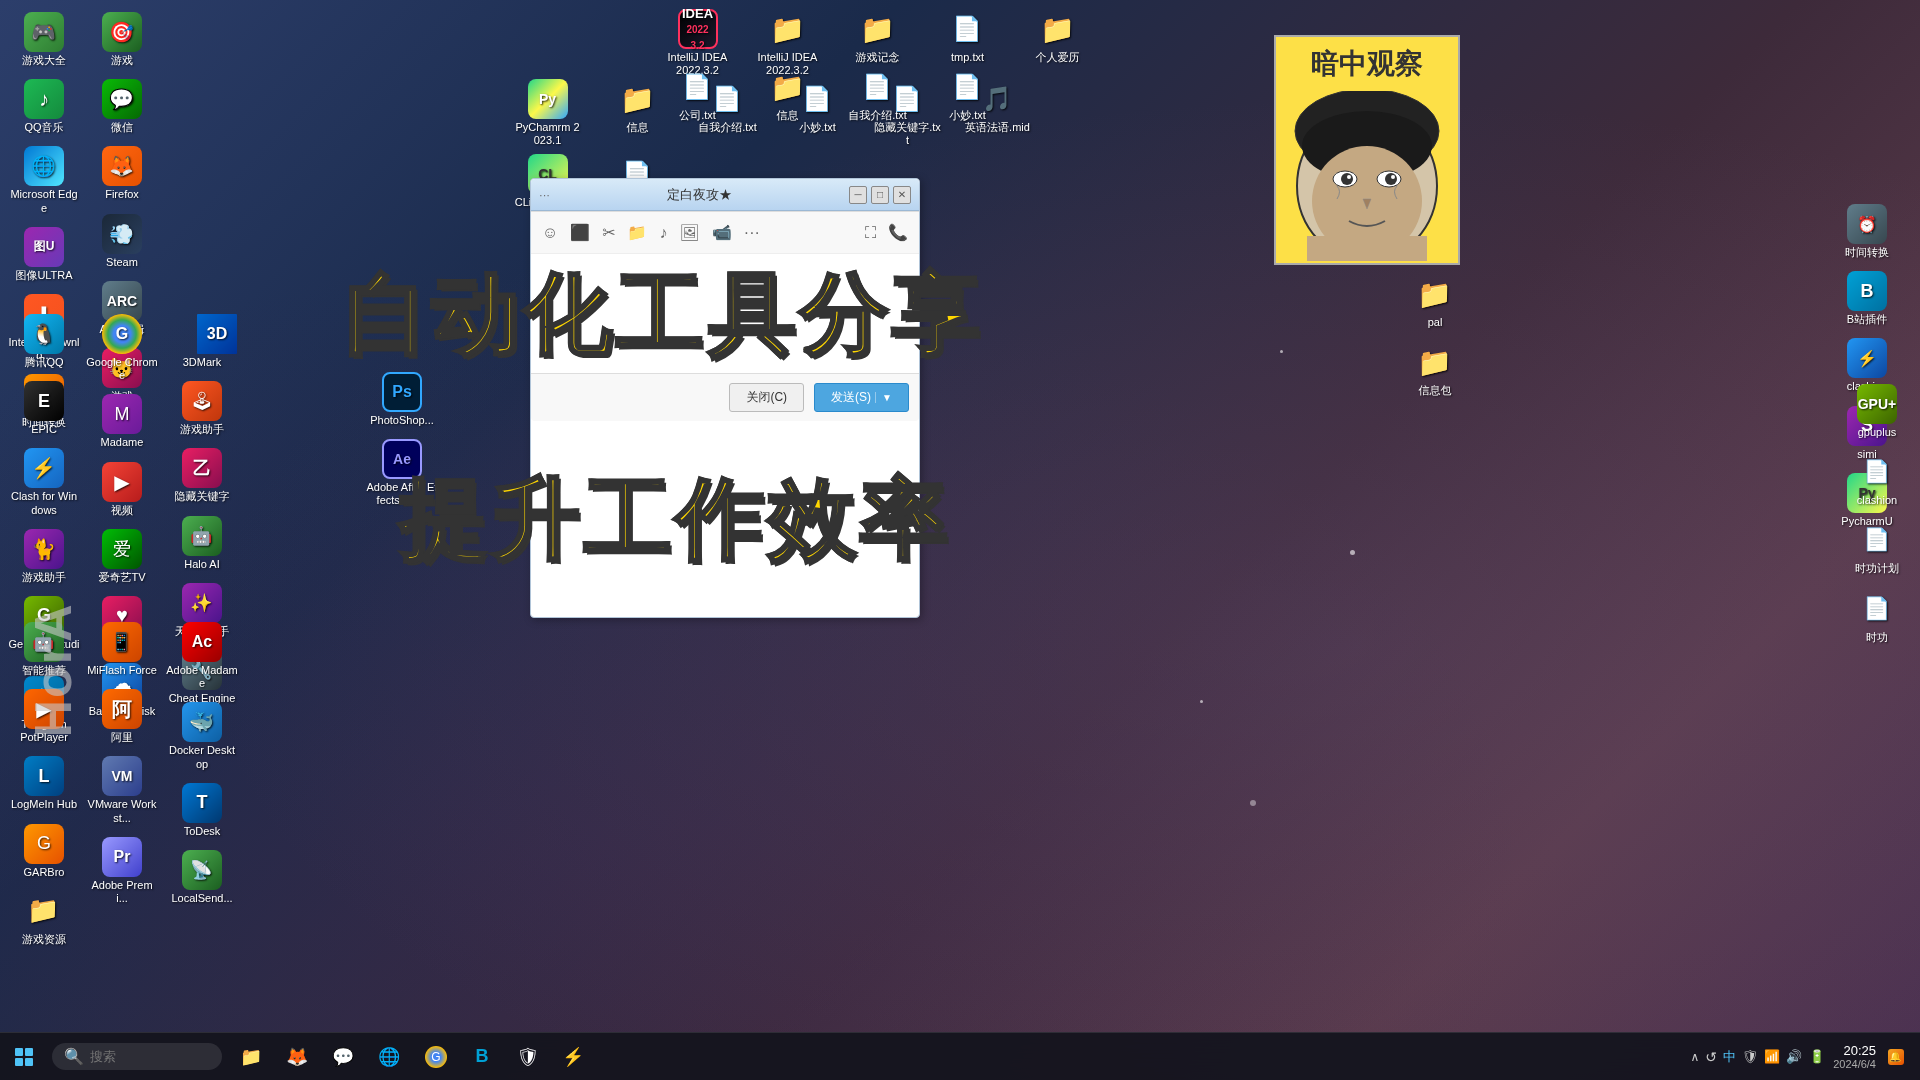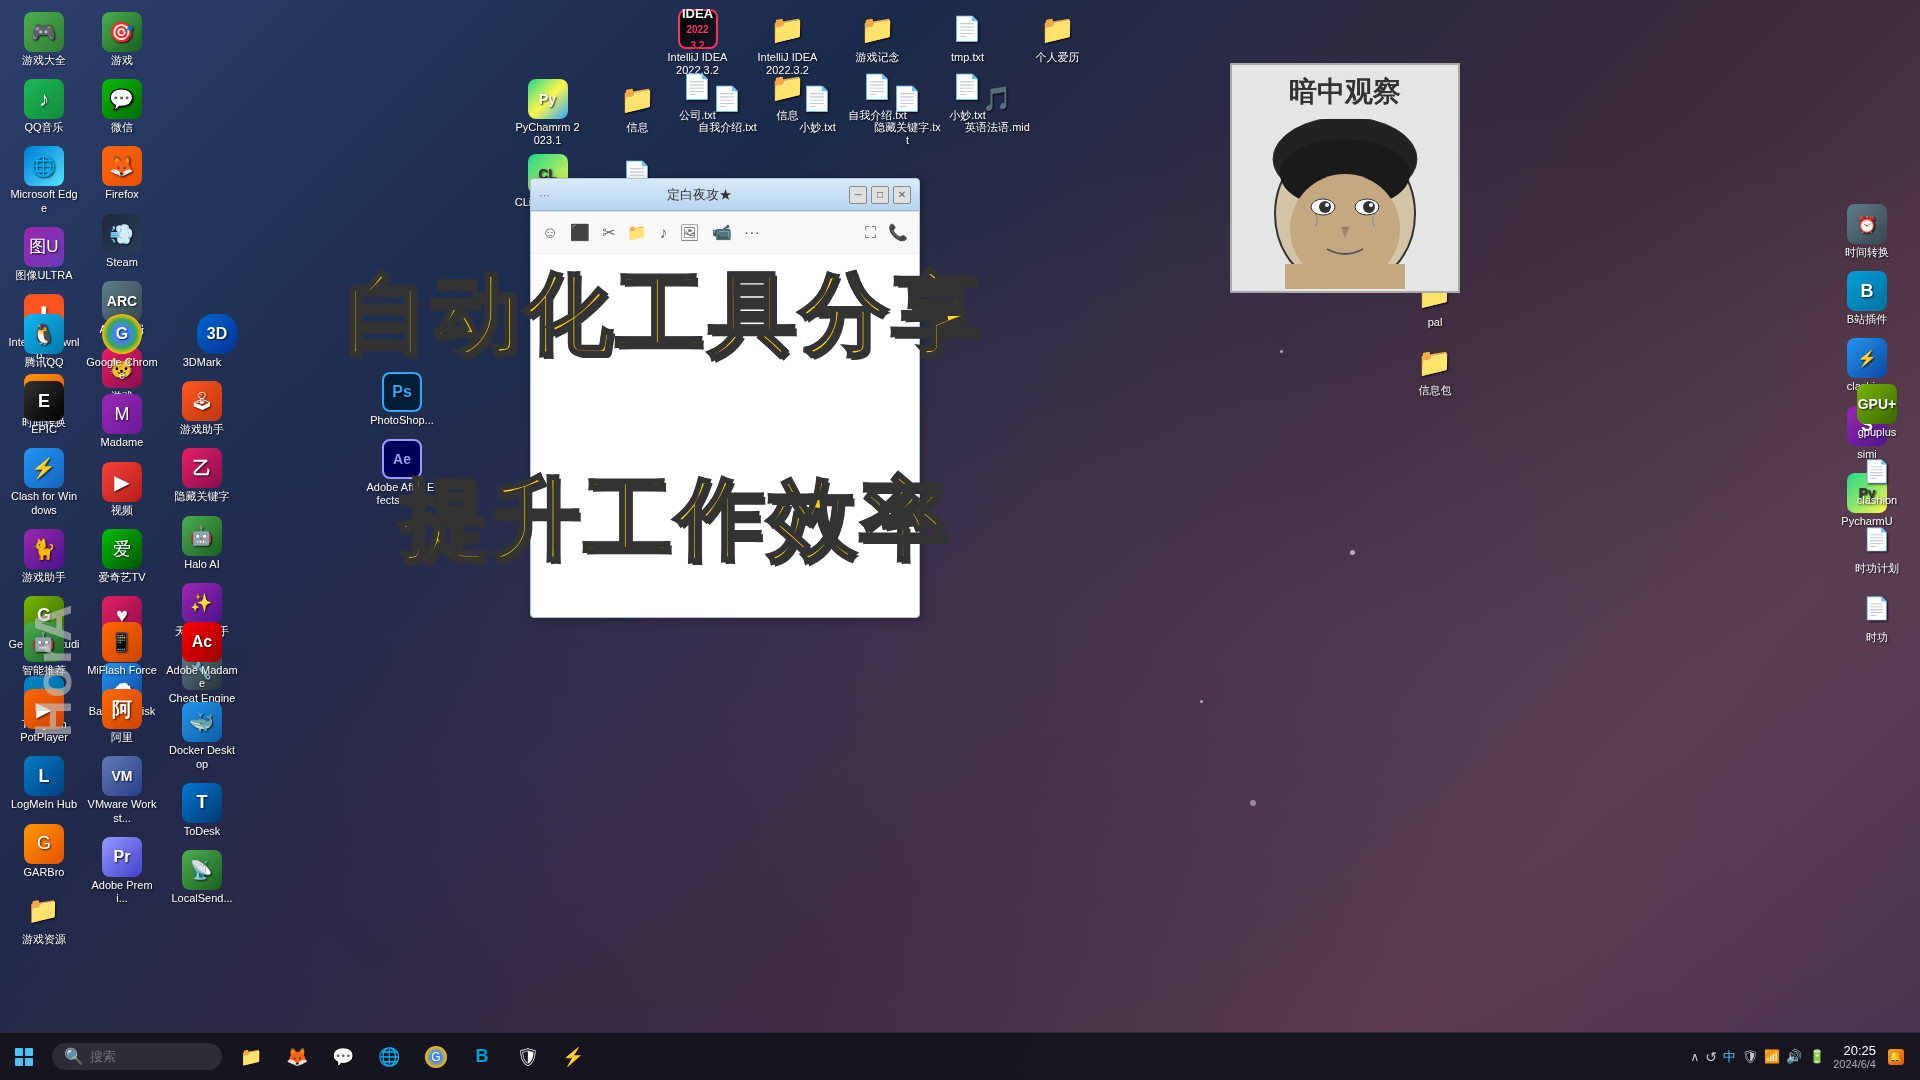--- a/index.html
+++ b/index.html
@@ -190,30 +190,29 @@
       z-index: 50;
       font-family: "Microsoft YaHei", SimHei, sans-serif;
       letter-spacing: 4px;
     }
 
     
     .meme-box {
       position: absolute;
       top: 35px;
       right: 460px;
-      width: 230px;
+      width: 186px;
       height: 230px;
-      background: #e5e5e5;
+      background: #fde047;
       border: 2px solid #aaa;
       z-index: 60;
       display: flex;
       flex-direction: column;
       align-items: center;
       overflow: hidden;
-      margin-top: 28px;
     }
 
     .meme-title {
       font-size: 28px;
       font-weight: bold;
       color: #333;
       padding: 8px;
       font-family: "Microsoft YaHei", sans-serif;
     }
 
@@ -404,21 +403,21 @@
     <span class="icon-label">QQ音乐</span>
   </div>
   <div class="desktop-icon">
     <div class="icon-img" style="background:linear-gradient(135deg,#0078D4,#50e6ff);border-radius:8px;">
       <span style="font-size:20px;">🌐</span>
     </div>
     <span class="icon-label">Microsoft Edge</span>
   </div>
   <div class="desktop-icon">
     <div class="icon-img" style="background:linear-gradient(135deg,#9C27B0,#673AB7);border-radius:8px;">
-      <span style="font-size:17px;color:white;font-weight:normal;">图U</span>
+      <span style="font-size:12px;color:white;font-weight:bold;">图U</span>
     </div>
     <span class="icon-label">图像ULTRA</span>
   </div>
   <div class="desktop-icon">
     <div class="icon-img" style="background:linear-gradient(135deg,#FF5722,#f4511e);border-radius:8px;">
       <span style="font-size:20px;">⬇</span>
     </div>
     <span class="icon-label">Internet Downlo...</span>
   </div>
   <div class="desktop-icon">
@@ -601,21 +600,21 @@
   <div class="desktop-icon">
     <div class="icon-img" style="background:linear-gradient(135deg,#9999FF,#4040CC);border-radius:8px;">
       <span style="font-size:16px;color:white;font-weight:bold;">Pr</span>
     </div>
     <span class="icon-label">Adobe Premi...</span>
   </div>
 </div>
 
 <div class="desktop-icons-left" style="top:310px;left:162px;">
   <div class="desktop-icon">
-    <div class="icon-img" style="background:linear-gradient(135deg,#0066CC,#003399);border-radius:16px;margin-left:30px;">
+    <div class="icon-img" style="background:linear-gradient(135deg,#0066CC,#003399);border-radius:1px;margin-left:30px;">
       <span style="font-size:16px;color:white;font-weight:bold;">3D</span>
     </div>
     <span class="icon-label">3DMark</span>
   </div>
   <div class="desktop-icon">
     <div class="icon-img" style="background:linear-gradient(135deg,#FF5722,#BF360C);border-radius:8px;">
       <span style="font-size:18px;color:white;">🕹</span>
     </div>
     <span class="icon-label">游戏助手</span>
   </div>
@@ -948,20 +947,29 @@
     <span class="chat-tool-icon">✂</span>
     <span class="chat-tool-icon">📁</span>
     <span class="chat-tool-icon">♪</span>
     <span class="chat-tool-icon">🖼</span>
     <span class="chat-tool-icon">📹</span>
     <span class="chat-tool-icon">···</span>
     <span style="margin-left:auto;" class="chat-tool-icon">⛶</span>
     <span class="chat-tool-icon">📞</span>
   </div>
   <div style="height:120px;background:white;border-top:1px solid #eee;"></div>
+  <div class="chat-bottom">
+    <button class="chat-close-btn">关闭(C)</button>
+    <div style="display:flex;align-items:center;">
+      <button class="chat-send-btn">
+        <span>发送(S)</span>
+        <span style="border-left:1px solid rgba(255,255,255,0.4);padding-left:6px;font-size:10px;">▼</span>
+      </button>
+    </div>
+  </div>
 </div>
 
 <div class="taskbar">
   <div class="taskbar-start">
     <span style="display:grid;grid-template-columns:1fr 1fr;gap:2px;width:18px;height:18px;">
       <span style="background:#4fc3f7;border-radius:1px;"></span>
       <span style="background:#4fc3f7;border-radius:1px;"></span>
       <span style="background:#4fc3f7;border-radius:1px;"></span>
       <span style="background:#4fc3f7;border-radius:1px;"></span>
     </span>

